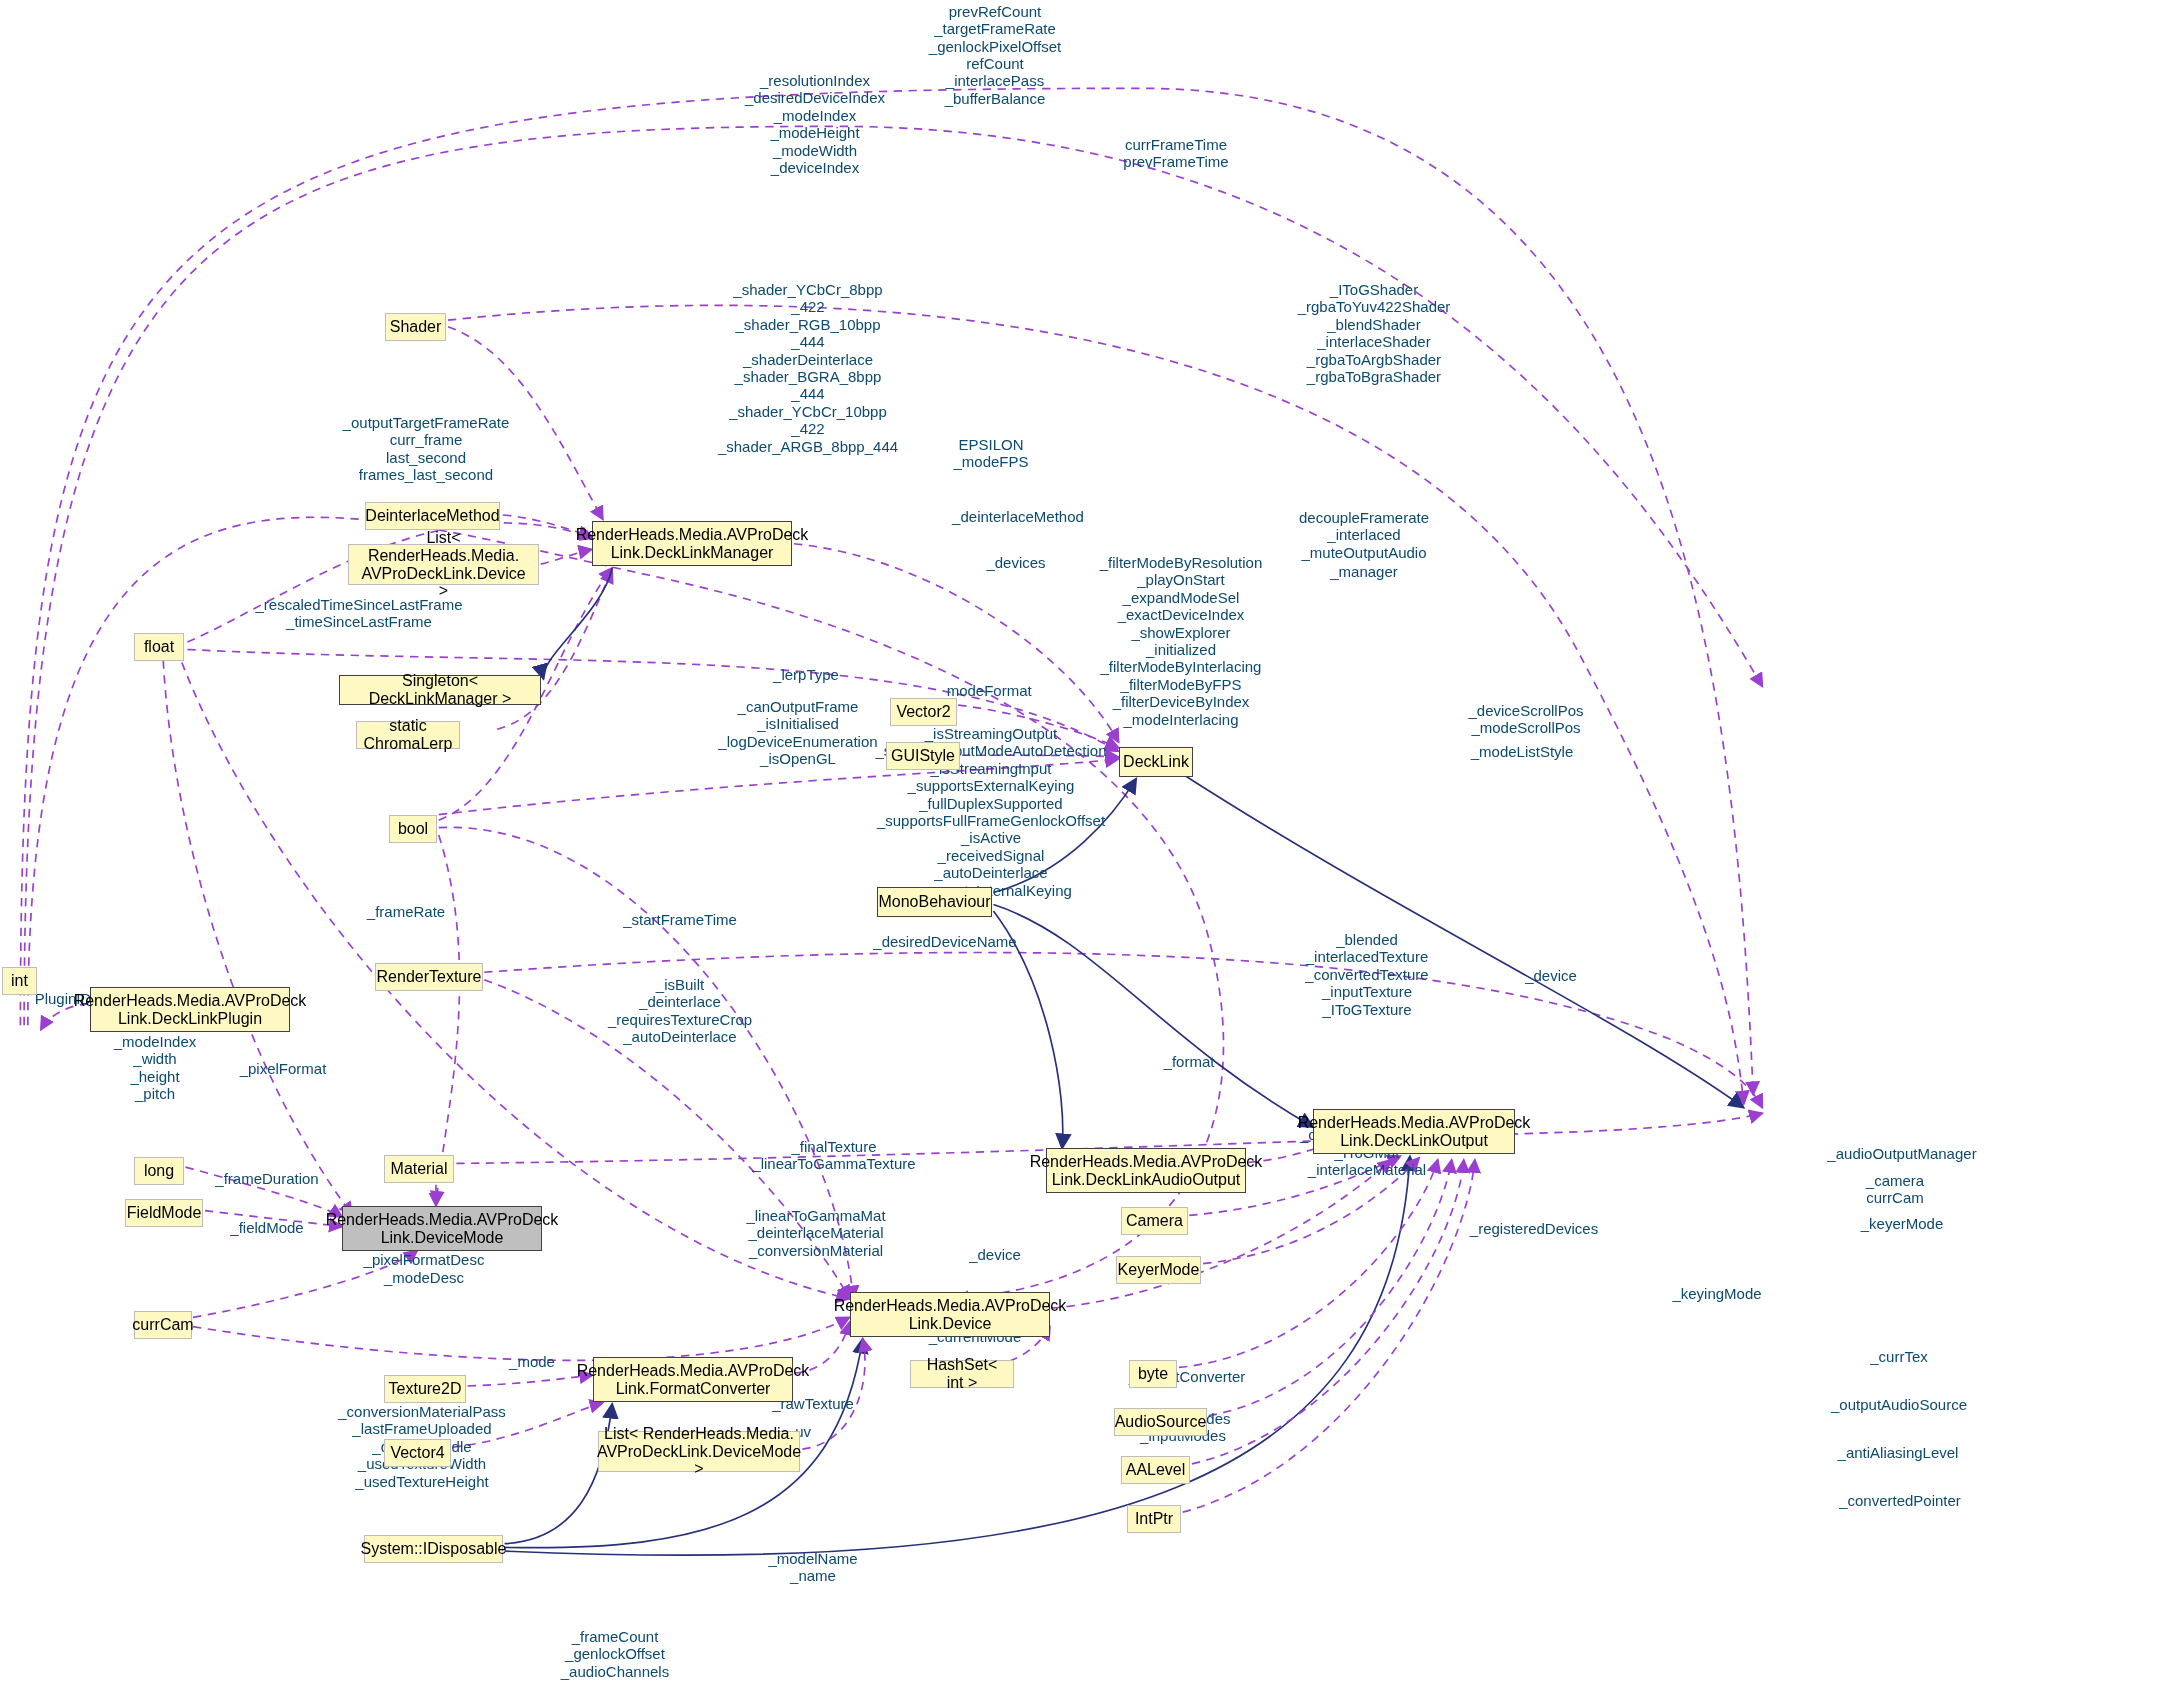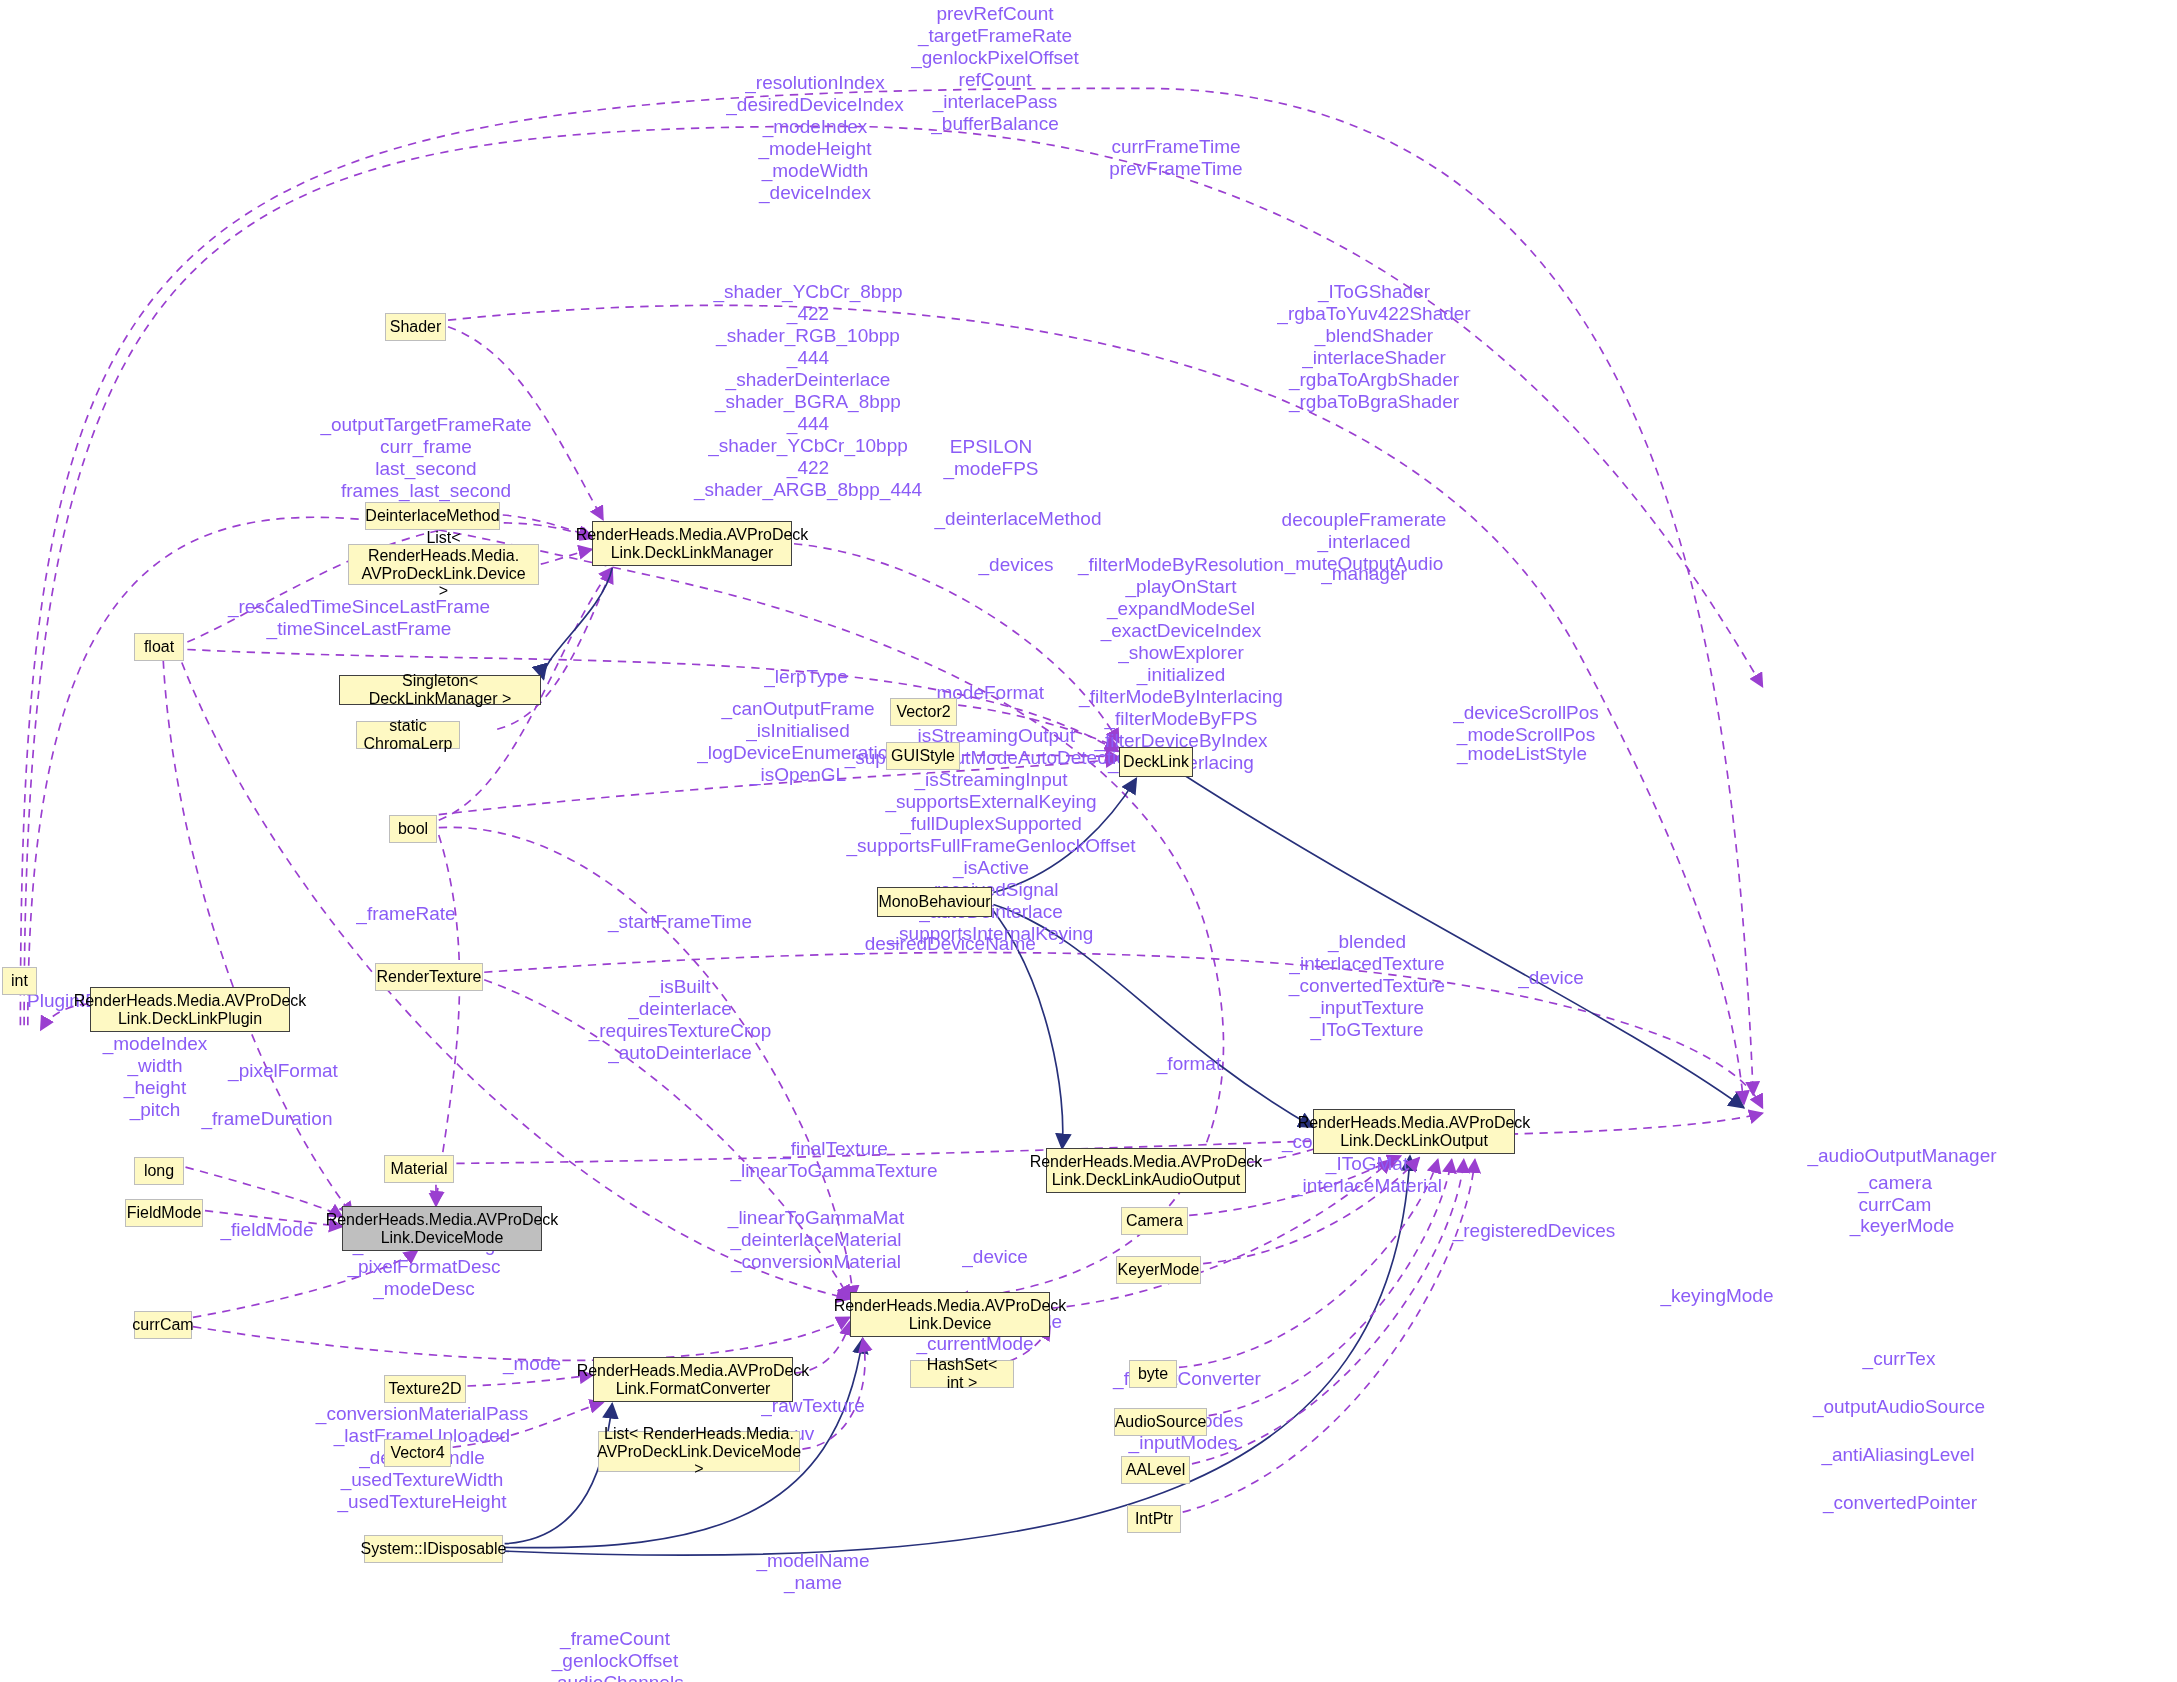--- a/index.html
+++ b/index.html
@@ -24,23 +24,23 @@
     align-items:center;
     justify-content:center;
     white-space:pre-line;
     padding:1.9px 5.6px;
     z-index:5;
   }
   .node.strong{border:1.9px solid #404040;}
   .node.current{background:#bfbfbf;border:1.9px solid #404040;}
   .lbl{
     position:absolute;
-    font-size:19px;
+    font-size:15px;
     line-height:1.16;
-    color:#8b5cf6;
+    color:#0c4a6e;
     text-align:center;
     white-space:pre-line;
     transform:translateX(-50%);
     z-index:4;
   }
 </style>
 </head>
 <body>
 
 <div id="canvas">
@@ -241,21 +241,21 @@
 _height
 _pitch</div>
     <div class="lbl" style="left: 283px; top: 1060px;">_pixelFormat</div>
     <div class="lbl" style="left: 1189px; top: 1053px;">_format</div>
     <div class="lbl" style="left: 1367px; top: 1109px;">_blendMat
 _conversionMaterial
 _IToGMat
 _interlaceMaterial</div>
     <div class="lbl" style="left: 834px; top: 1138px;">_finalTexture
 _linearToGammaTexture</div>
-    <div class="lbl" style="left: 267px; top: 1108px;">_frameDuration</div>
+    <div class="lbl" style="left: 267px; top: 1170px;">_frameDuration</div>
     <div class="lbl" style="left: 1902px; top: 1145px;">_audioOutputManager</div>
     <div class="lbl" style="left: 267px; top: 1219px;">_fieldMode</div>
     <div class="lbl" style="left: 1895px; top: 1172px;">_camera
 currCam</div>
     <div class="lbl" style="left: 816px; top: 1207px;">_linearToGammaMat
 _deinterlaceMaterial
 _conversionMaterial</div>
     <div class="lbl" style="left: 424px; top: 1234px;">_fieldModeString
 _pixelFormatDesc
 _modeDesc</div>

